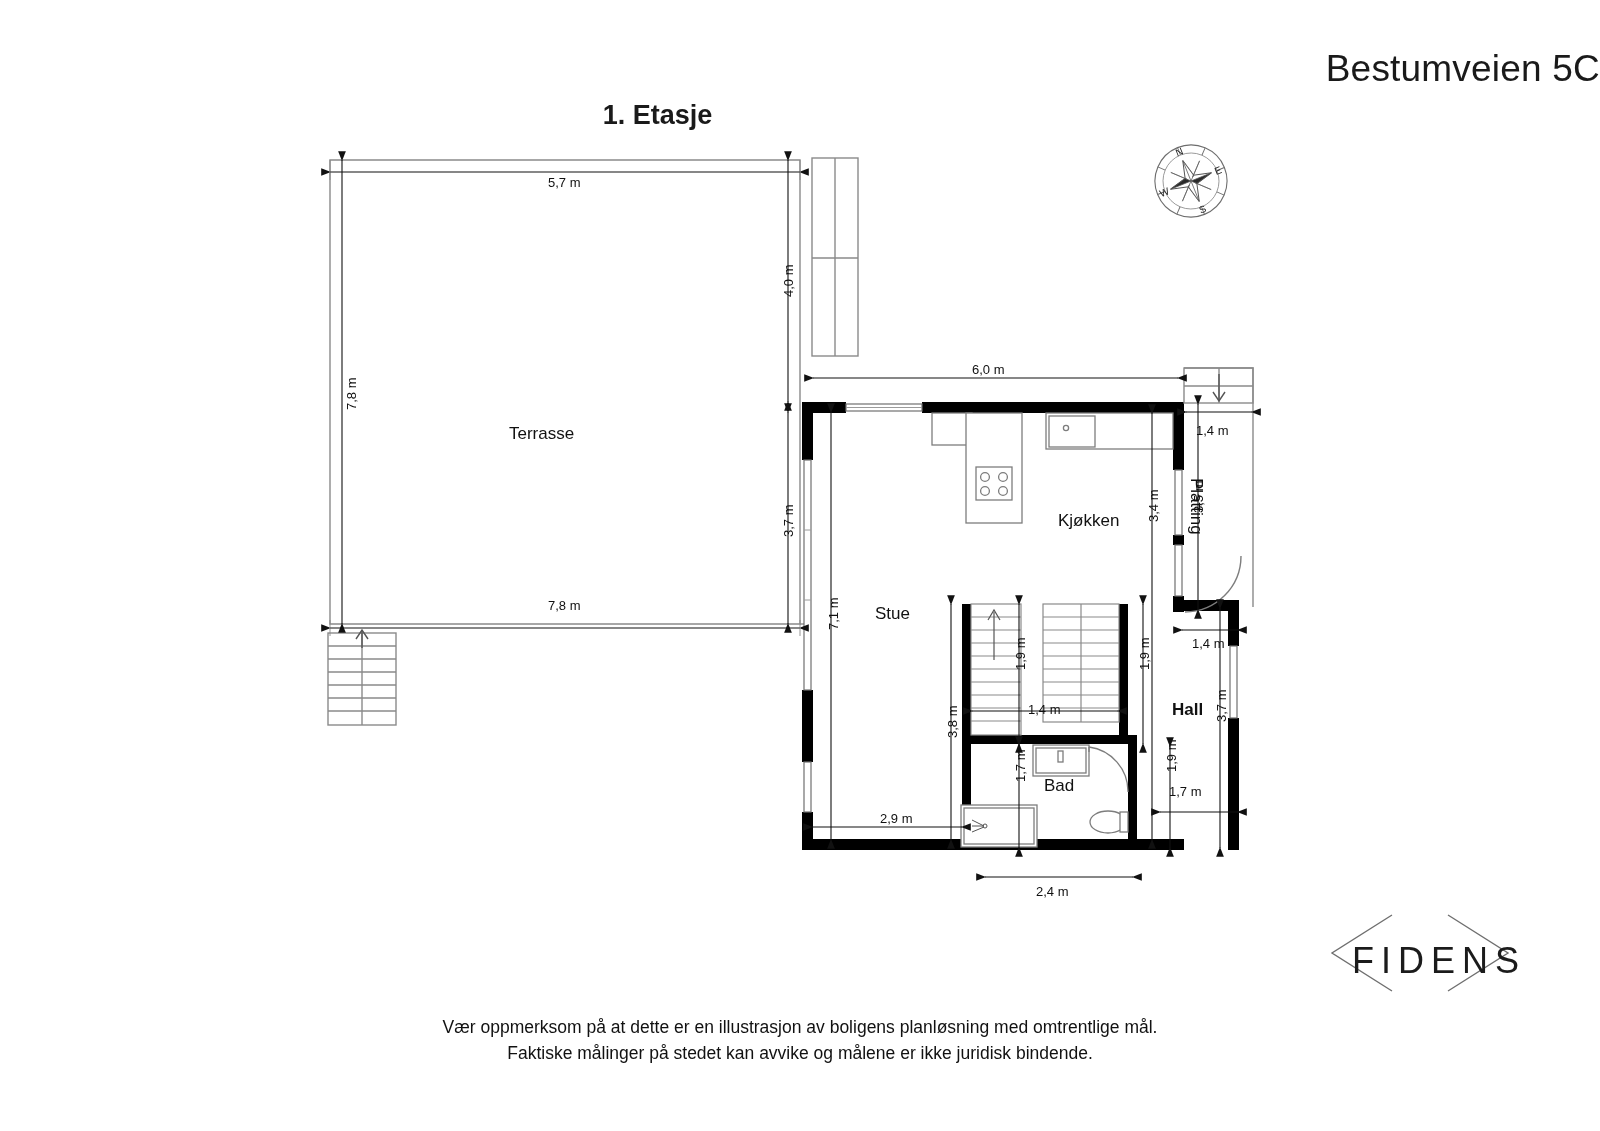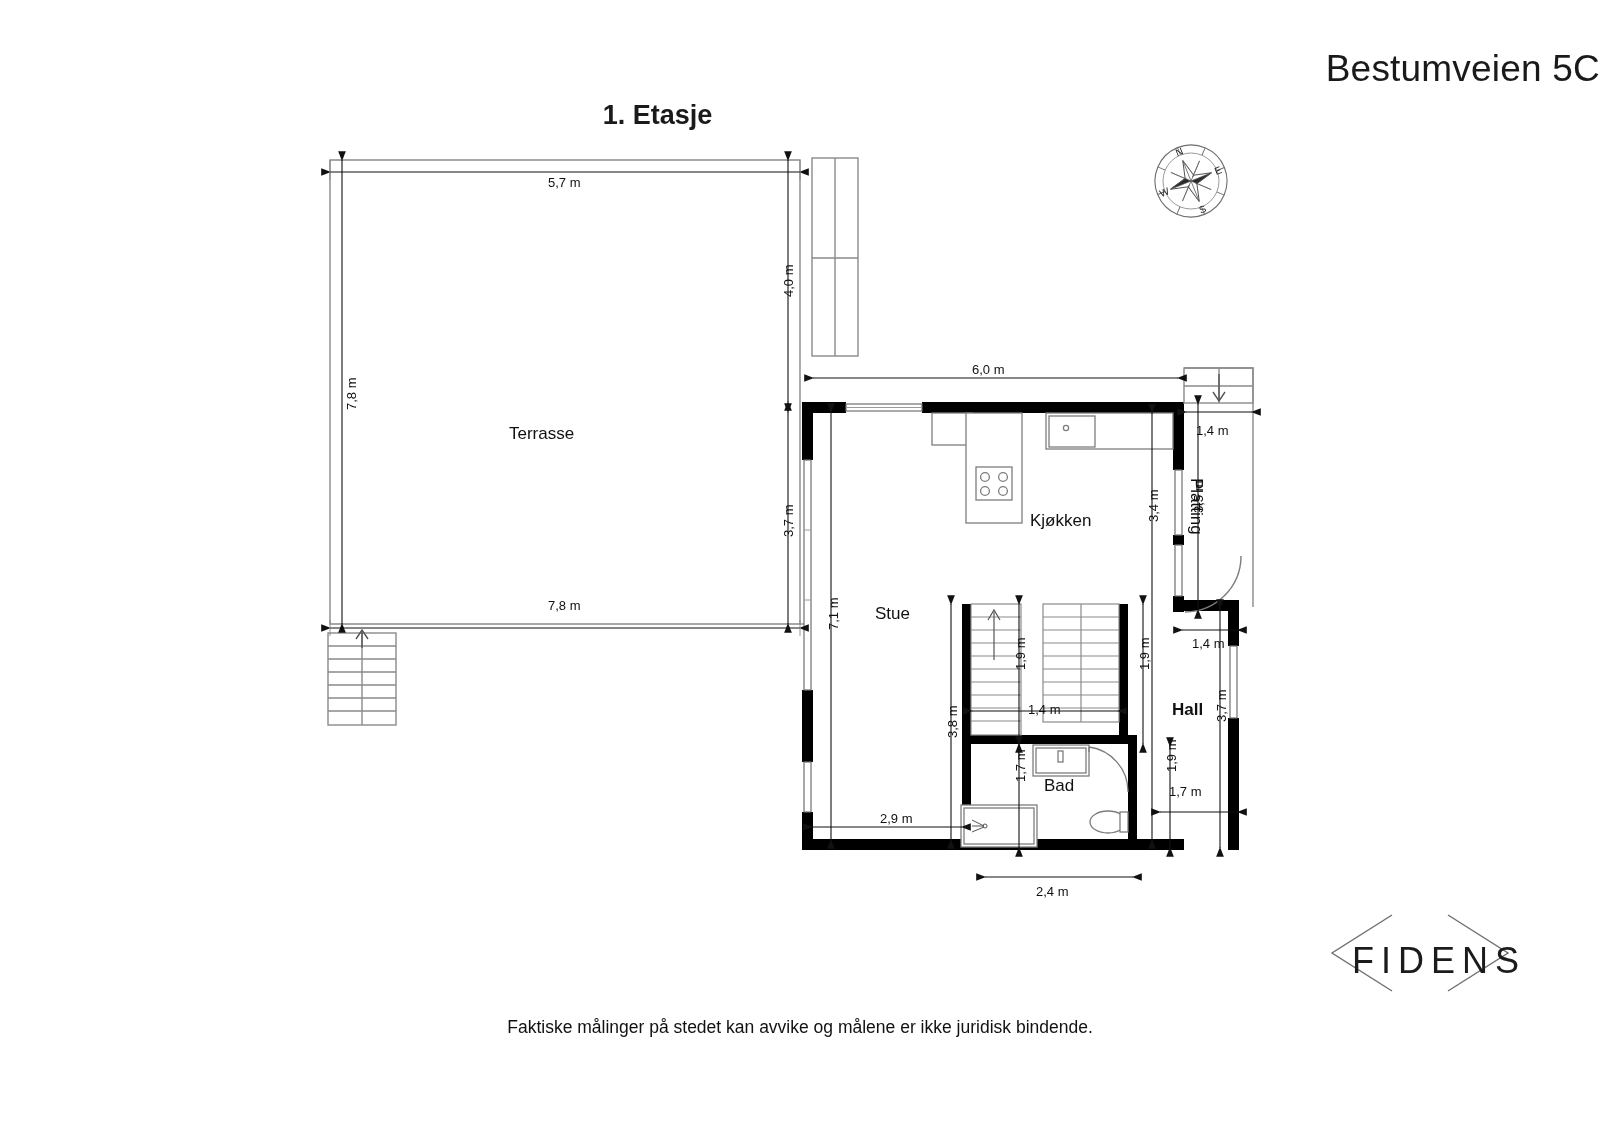--- a/index.html
+++ b/index.html
@@ -341,21 +341,21 @@
       <text x="-29" y="4" text-anchor="middle" font-family="Liberation Sans, sans-serif" font-size="10" fill="#222">W</text>
     </g>
 
     <g stroke="#6f6f6f" stroke-width="1.4" fill="none">
       <path d="M 1392 915 L 1332 953 L 1392 991"></path>
       <path d="M 1448 915 L 1508 953 L 1448 991"></path>
     </g>
   </svg>
 
   <div class="room-label" style="left:509px; top:396px;margin-top:28px;">Terrasse</div>
-  <div class="room-label" style="left:1030px; top:511px;">Kjøkken</div>
+  <div class="room-label" style="left:1058px; top:511px;">Kjøkken</div>
   <div class="room-label" style="left:875px; top:604px;">Stue</div>
   <div class="room-label" style="left:1044px; top:776px;">Bad</div>
   <div class="room-label" style="left:1172px; top:700px;font-weight:bold;">Hall</div>
   <div class="room-label" style="left:1206px; top:478px; transform:rotate(90deg); transform-origin:0 0;">Platting</div>
 
   <div class="dim" style="left:548px; top:175px;">5,7 m</div>
 
   <div class="dim v" style="left:344px; top:410px; transform:rotate(-90deg);">7,8 m</div>
 
   <div class="dim v" style="left:781px; top:297px; transform:rotate(-90deg);">4,0 m</div>
@@ -392,16 +392,17 @@
 
   <div class="dim v" style="left:1137px; top:670px; transform:rotate(-90deg);">1,9 m</div>
 
   <div class="dim v" style="left:1013px; top:782px; transform:rotate(-90deg);">1,7 m</div>
 
   <div class="dim" style="left:1036px; top:884px;">2,4 m</div>
 
   <div class="logo-text">FIDENS</div>
 
   <div class="disclaimer" style="top:1014px;">
+    <span class="l1">Vær oppmerksom på at dette er en illustrasjon av boligens planløsning med omtrentlige mål.</span>
     <span class="l2">Faktiske målinger på stedet kan avvike og målene er ikke juridisk bindende.</span>
   </div>
 
 </div>
 
 </body></html>

